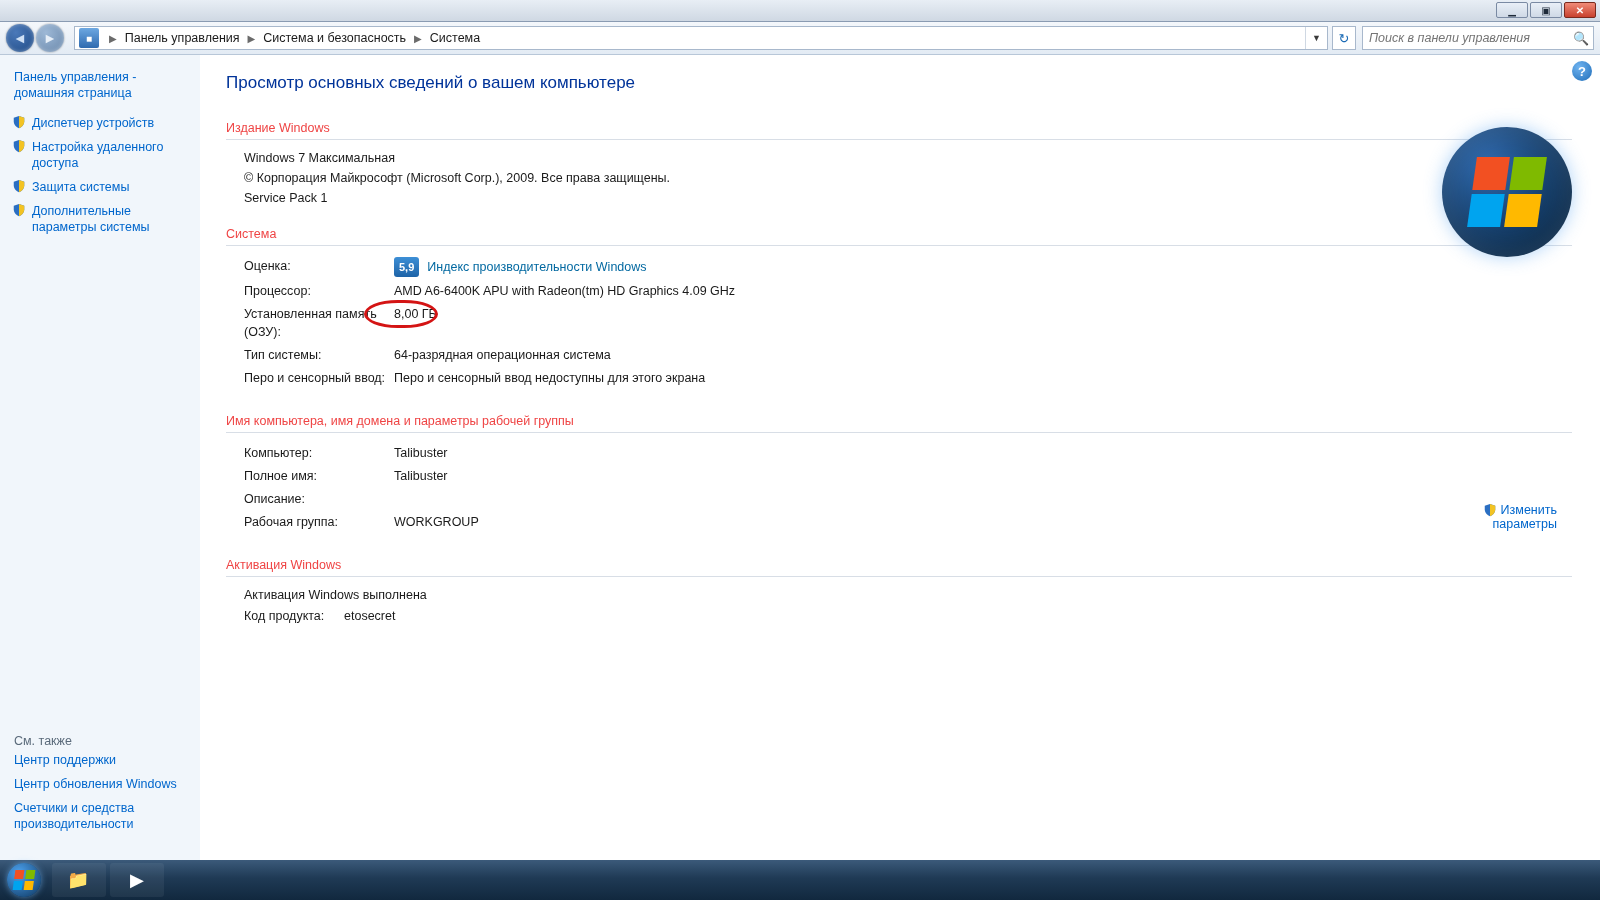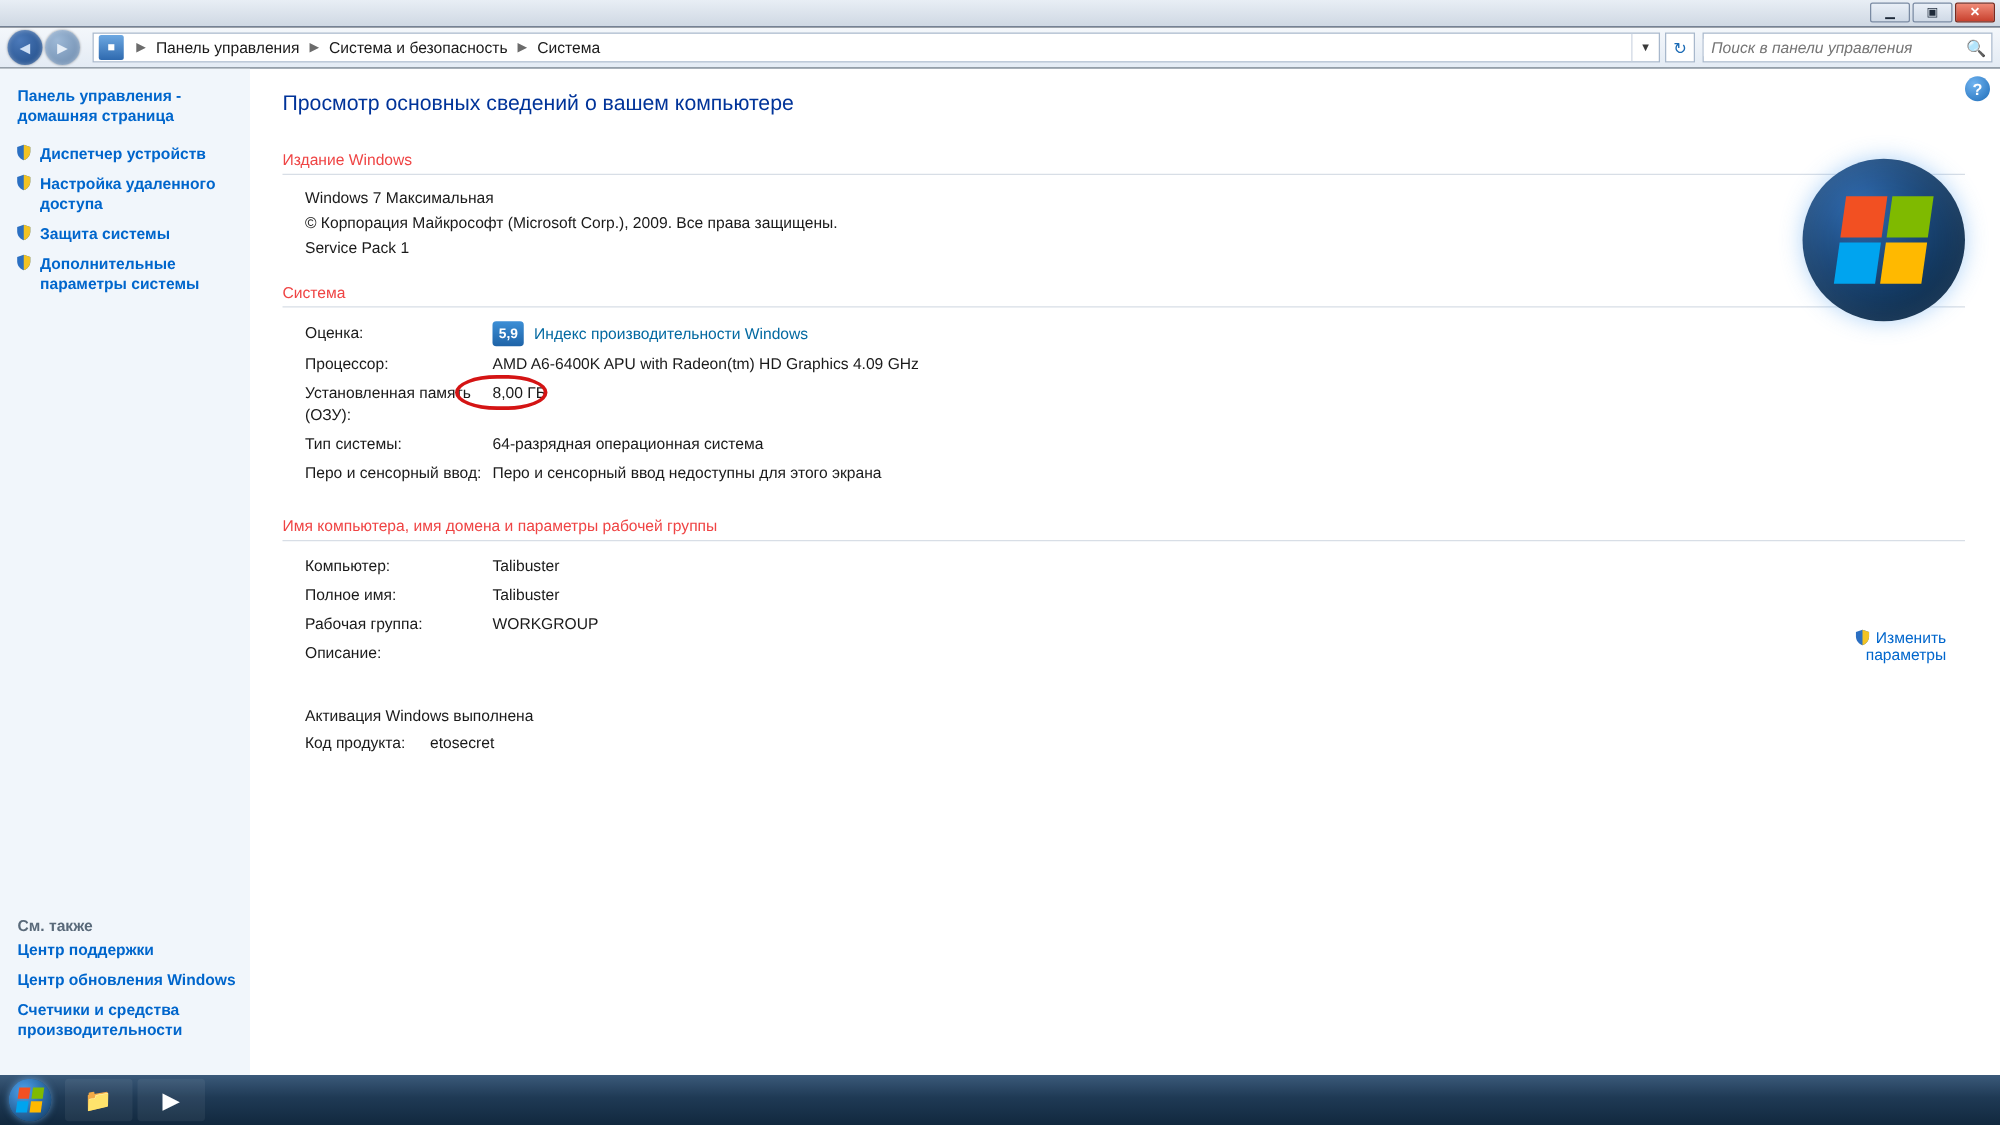--- a/index.html
+++ b/index.html
@@ -30,21 +30,21 @@
 .bcseg{padding:0 2px;}
 .bcar{color:#6b6b6b;padding:0 6px;font-size:10px;}
 .bcdrop{width:22px;height:22px;border-left:1px solid #cfd8e3;display:flex;align-items:center;justify-content:center;color:#3a3a3a;font-size:9px;}
 .refresh{width:24px;height:24px;border:1px solid #a8b8cc;background:#fff;margin-right:6px;display:flex;align-items:center;justify-content:center;color:#1a6ab5;font-size:13px;}
 .searchwrap{width:232px;height:24px;border:1px solid #a8b8cc;background:#fff;margin-right:6px;display:flex;align-items:center;}
 .searchwrap input{flex:1;border:none;outline:none;font-size:12.5px;color:#888;font-style:italic;padding-left:6px;}
 .searchwrap .sicon{width:24px;color:#2b5c9b;text-align:center;font-size:13px;}
 
 
 .page{position:absolute; left:0; top:55px; width:1600px; height:805px; background:#fff; display:flex;}
-.side{width:200px; background:#f1f6fb; border-right:0px; padding:14px 6px 0 14px; position:relative;font-weight:bold;}
+.side{width:200px; background:#f1f6fb; border-right:0px; padding:14px 6px 0 14px; position:relative;}
 .side a{display:block; font-size:12.5px; color:#0066cc; text-decoration:none; line-height:16px; margin-bottom:8px; padding-left:18px; position:relative;}
 .side a .shield{position:absolute;left:-2px;top:0;width:14px;height:14px;}
 .side .home{color:#0066cc; padding-left:0; margin-bottom:14px;}
 .side .seealso-head{position:absolute; bottom:112px; left:14px; font-size:12.5px; color:#5a6a7a;}
 .side .seealso{position:absolute; bottom:20px; left:14px; width:180px;}
 .side .seealso a{padding-left:0; margin-bottom:8px;}
 
 .main{flex:1; padding:18px 28px 0 26px; font-size:12.5px; color:#1a1a1a; position:relative;}
 .main h1{font-size:17px; font-weight:400; color:#003399; margin-bottom:28px;}
 .sectionhead{color:#ef4444; font-size:12.5px; margin:0 0 3px 0; border-bottom:1px solid #d8dee6; padding-bottom:4px;}
@@ -218,40 +218,41 @@
     <div class="indent">
       <div class="row">
           <div class="lab">Компьютер:</div>
           <div class="val">Talibuster</div>
         </div>
       <div class="row">
           <div class="lab">Полное имя:</div>
           <div class="val">Talibuster</div>
         </div>
       <div class="row">
+          <div class="lab">Описание:</div>
+          <div class="val"></div>
+        </div>
+      <div class="row">
           <div class="lab">Рабочая группа:</div>
           <div class="val">WORKGROUP</div>
-        </div>
-      <div class="row">
-          <div class="lab">Описание:</div>
-          <div class="val"></div>
         </div>
     </div>
 
     <div class="changelink">
       <a href="#">
         <svg class="sh" viewBox="0 0 16 16">
             <path d="M8 1 2 3v4c0 4 3 7 6 8 3-1 6-4 6-8V3z" fill="#2b6fc2"></path>
             <path d="M8 1v14c3-1 6-4 6-8V3z" fill="#f3c323"></path>
           </svg>
         <span>Изменить</span>
       </a>
       <div class="sub">параметры</div>
     </div>
 
+    <div class="sectionhead">Активация Windows</div>
     <div class="indent">
       <div style="margin-bottom:5px;">Активация Windows выполнена</div>
       <div class="row">
         <div class="lab" style="width:100px;">Код продукта:</div>
         <div class="val">etosecret</div>
       </div>
     </div>
   </div>
 </div>
 

